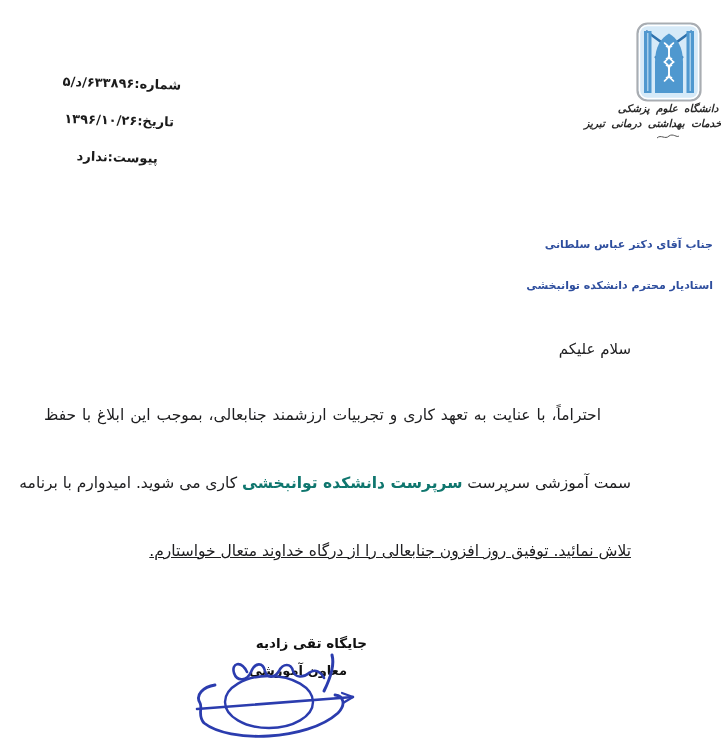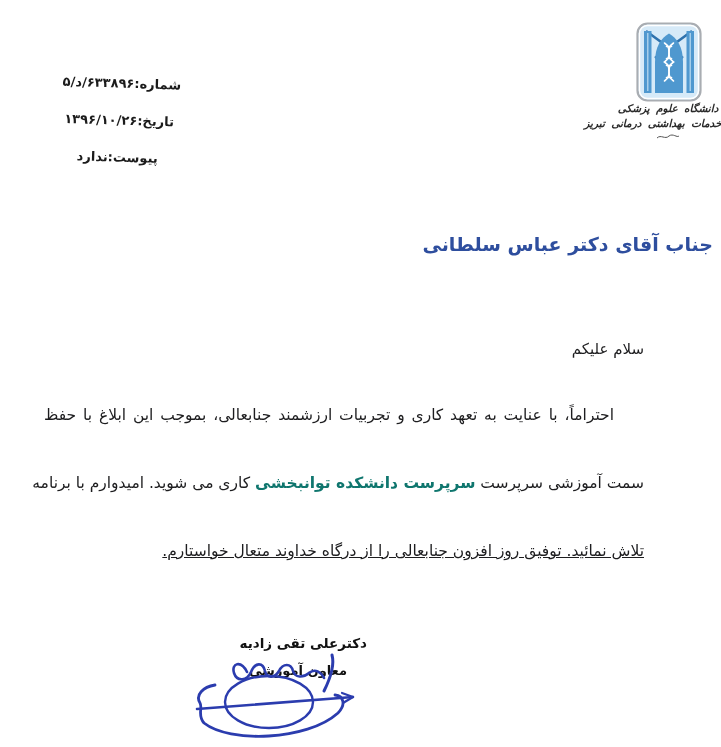--- a/index.html
+++ b/index.html
@@ -35,25 +35,25 @@
     text-align: center; color: #2b2b2b;
     font-size: 10.5px; font-weight: 600; font-style: italic;
     line-height: 15px; white-space: nowrap;
   }
   .logo-flourish { display: block; margin: 1px auto 0; }
 
   
   .addressee {
     position: absolute; right: 8px; top: 224px;
     text-align: right; color: #2e4e9e;
-    font-weight: bold; font-size: 19px; line-height: 41px;
+    font-weight: bold; font-size: 11px; line-height: 41px;
   }
 
   
-  .body-block { position: absolute; right: 77px; left: 44px; top: 334px; color: #1d1d1f; }
+  .body-block { position: absolute; right: 90px; left: 44px; top: 334px; color: #1d1d1f; }
   .salutation { text-align: right; font-size: 15px; line-height: 30px; margin-bottom: 3px; }
   .body-line {
     font-size: 15.5px; line-height: 34px;
     text-align: justify; text-align-last: justify; text-justify: inter-word;
     white-space: nowrap; 
     margin-top: 34px;
   }
   .body-line.indent { padding-right: 30px; }
   .body-line.last { text-align-last: right; text-decoration: underline; }
   .highlight { color: #0f766e; font-weight: bold; }
@@ -101,31 +101,32 @@
       <div>دانشگاه علوم پزشکی</div>
       <div>و خدمات بهداشتی درمانی تبریز</div>
       <svg class="logo-flourish" width="26" height="8" viewBox="0 0 26 8">
         <path d="M2 5 C6 1 10 7 14 3 C18 0 22 5 24 3" stroke="#555" stroke-width="1" fill="none"></path>
       </svg>
     </div>
   </div>
 
   <div class="addressee">
     <div>جناب آقای دکتر عباس سلطانی</div>
+    <div>استادیار محترم دانشکده توانبخشی</div>
   </div>
 
   <div class="body-block">
     <div class="salutation">سلام علیکم</div>
     <div class="body-line indent">احتراماً، با عنایت به تعهد کاری و تجربیات ارزشمند جنابعالی، بموجب این ابلاغ با حفظ</div>
     <div class="body-line"><span>سمت آموزشی سرپرست </span><span class="highlight">سرپرست دانشکده توانبخشی</span><span> کاری می شوید. امیدوارم با برنامه</span></div>
     <div class="body-line last">تلاش نمائید. توفیق روز افزون جنابعالی را از درگاه خداوند متعال خواستارم.</div>
   </div>
 
   <div class="signer">
-    <div class="signer-name">دکترعلی تقی زادیه</div>
+    <div class="signer-name">جایگاه تقی زادیه</div>
     <div class="signer-title">معاون آموزشی</div>
   </div>
 
   <svg class="sig-ink" width="178" height="100" viewBox="0 0 178 100">
     <g stroke="#2b3cae" fill="none" stroke-linecap="round">
 
       <path d="M147 10 C150 21 145 34 139 46" stroke-width="3"></path>
 
       <path d="M62 27 C56 15 46 18 49 28 C52 37 62 36 66 27 C70 17 78 17 80 26 C82 34 90 33 94 26 C98 18 106 18 108 26 C110 33 118 33 124 28 C130 23 136 27 139 33" stroke-width="2.6"></path>
 

